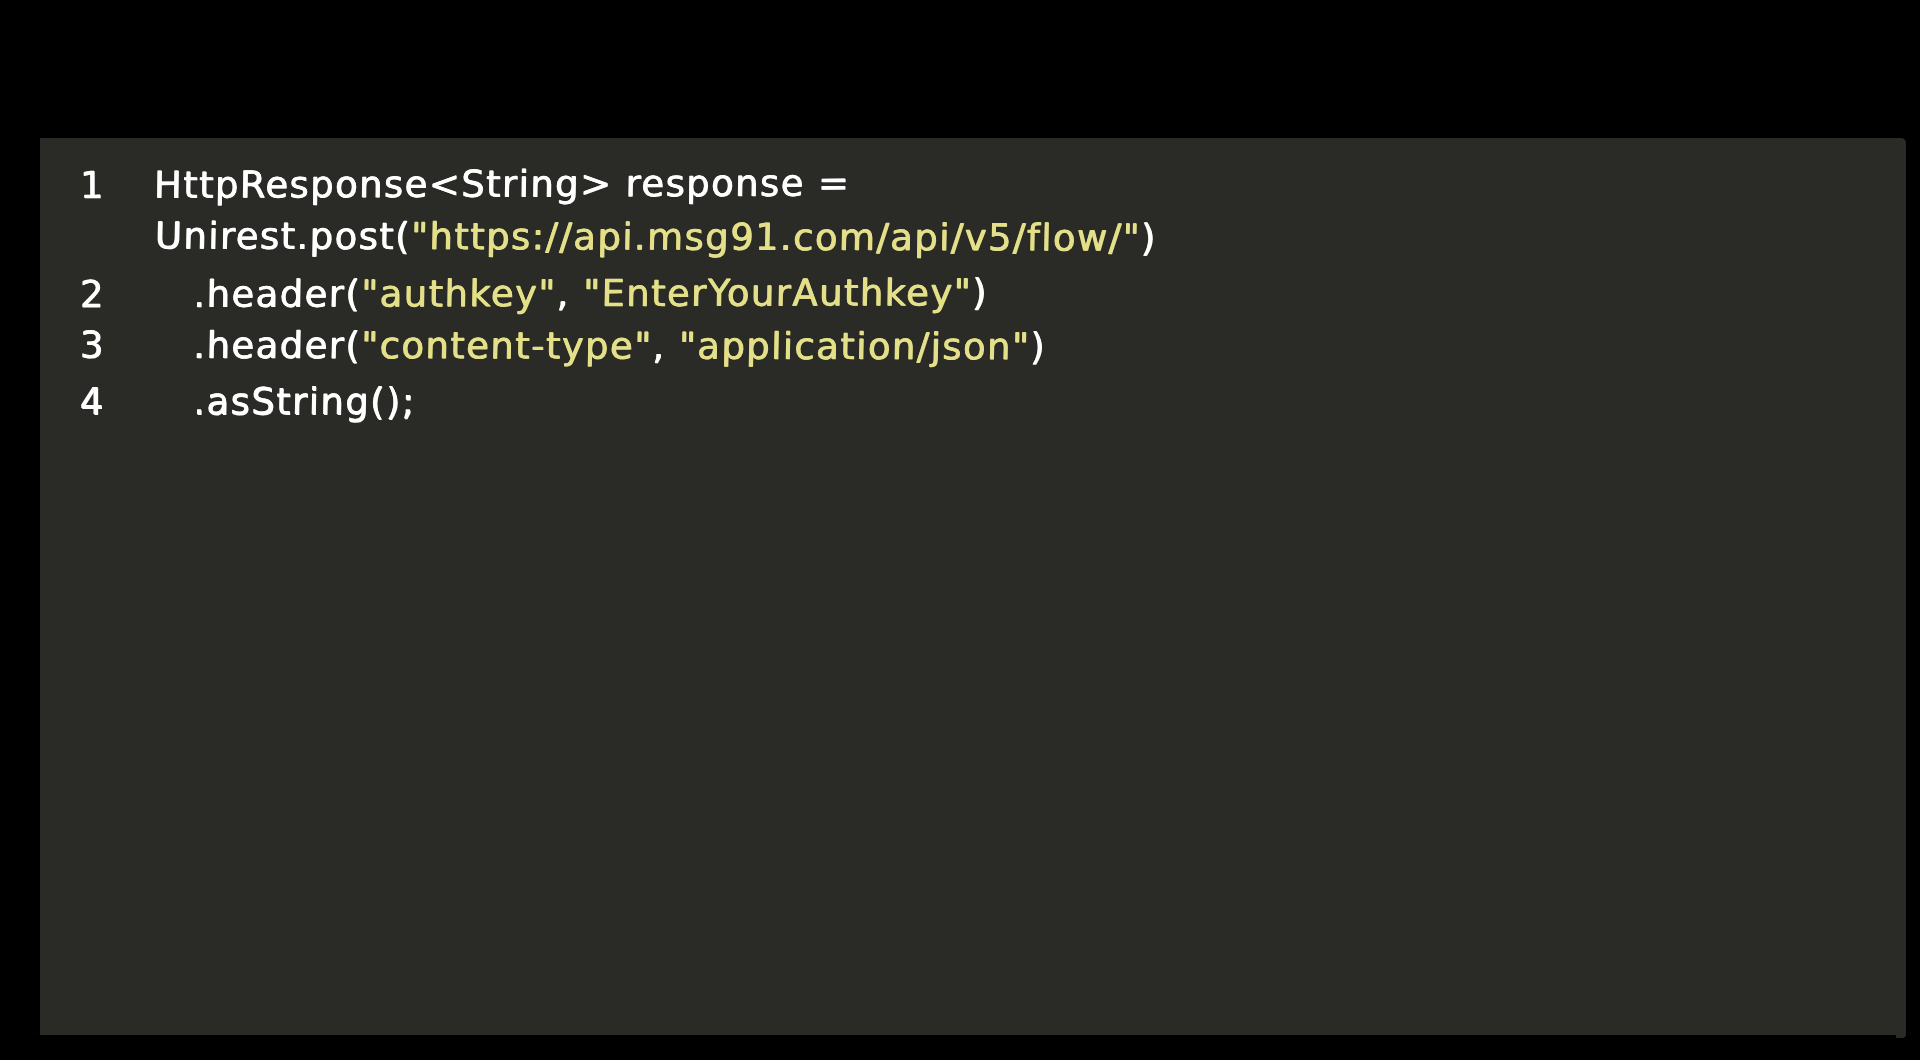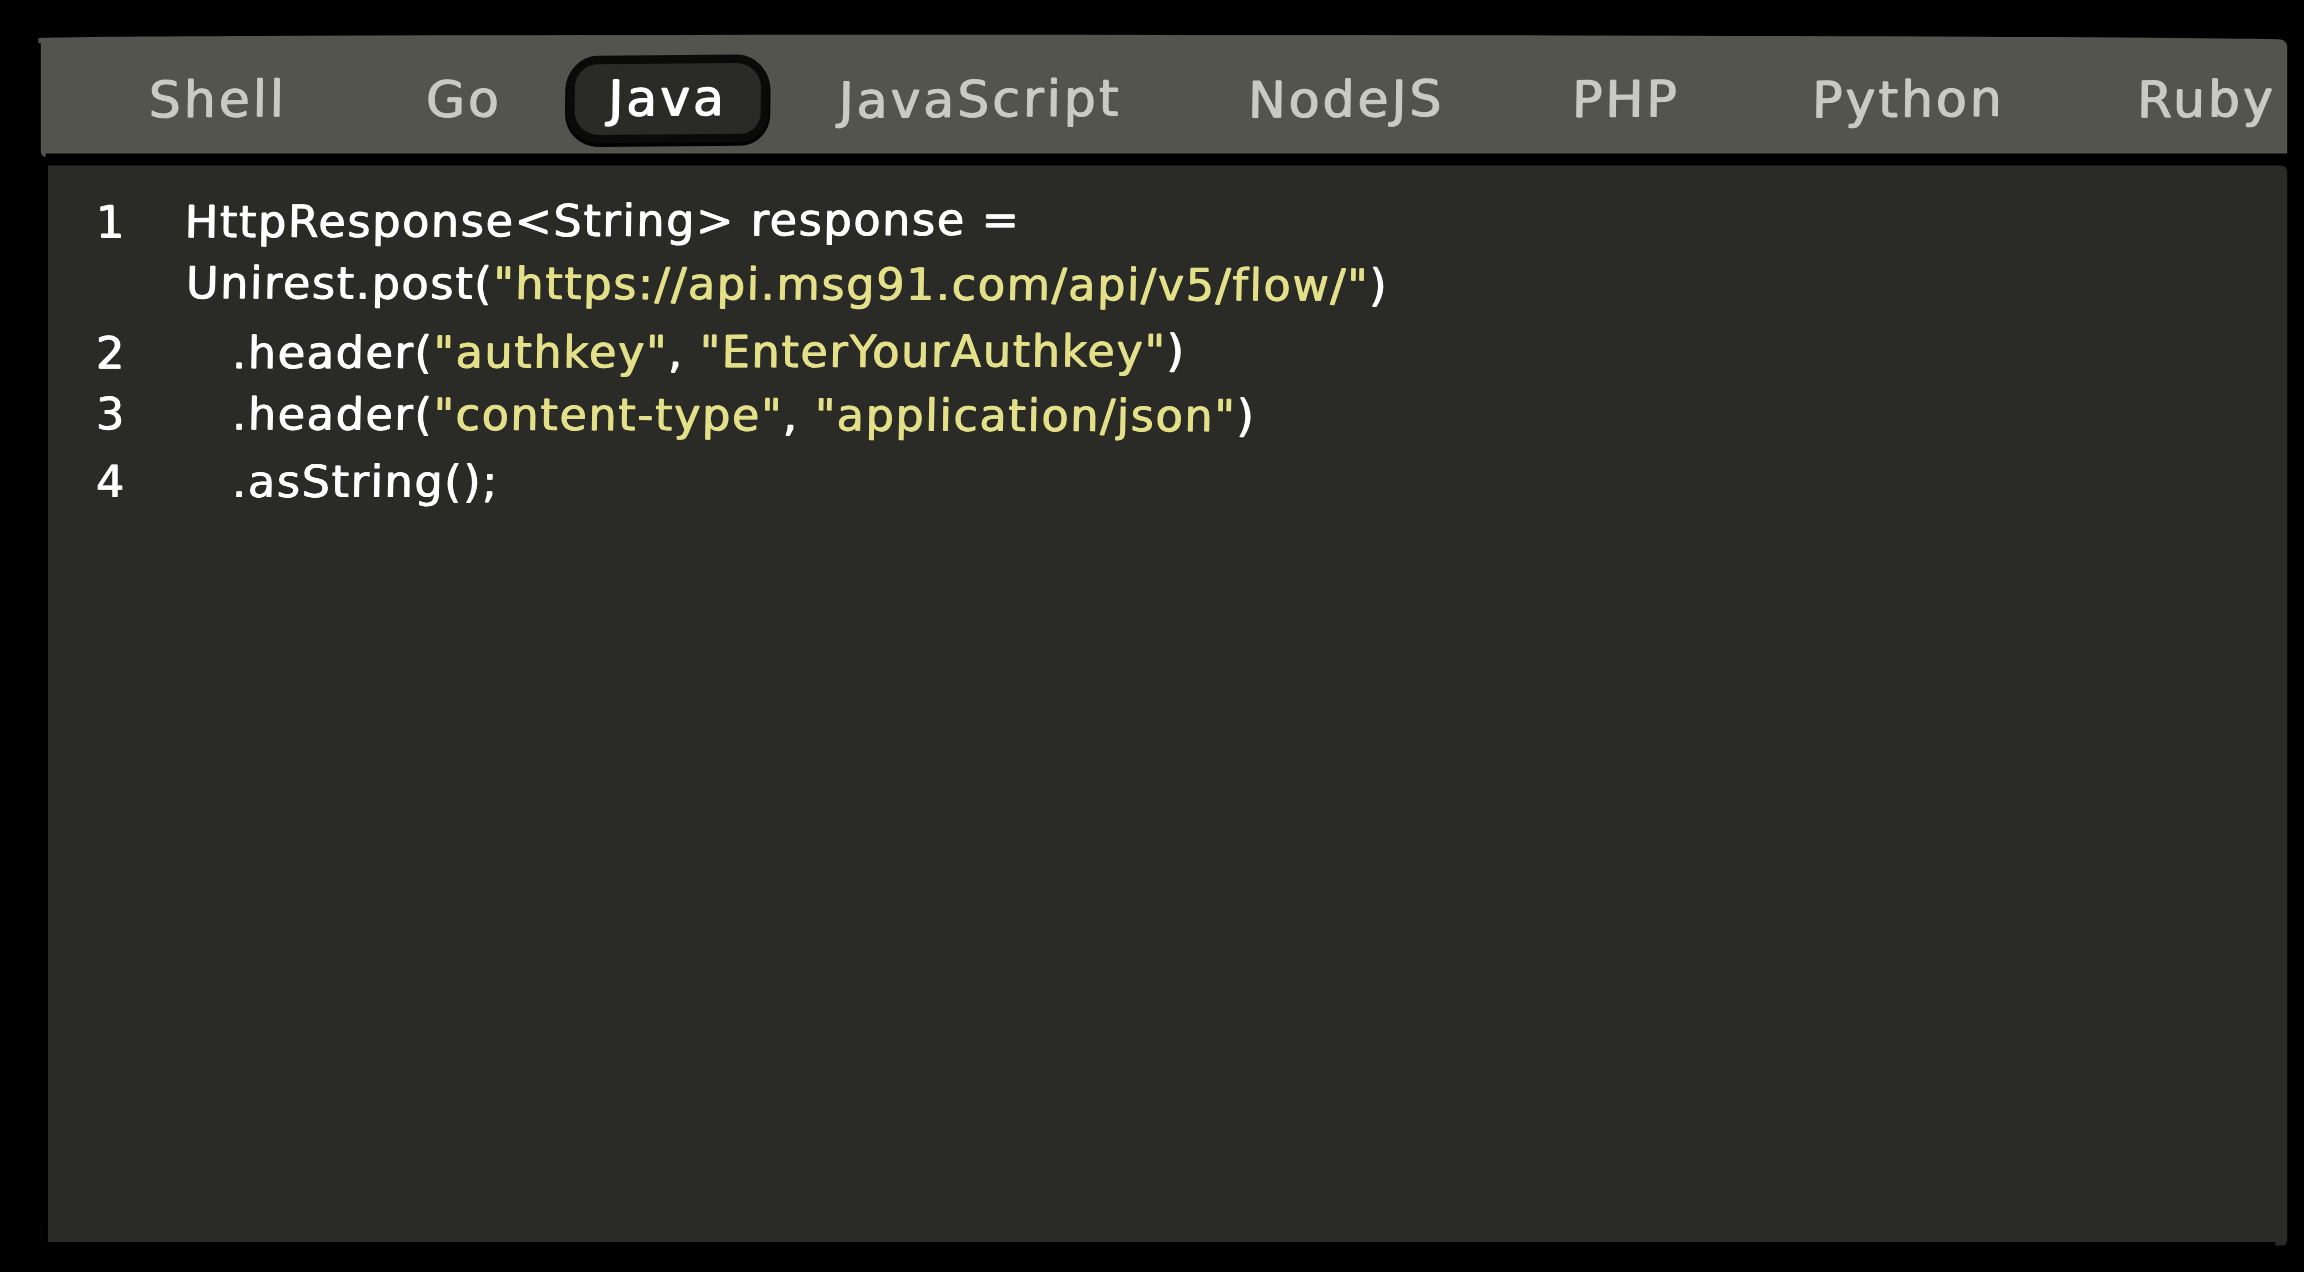--- a/index.html
+++ b/index.html
@@ -183,32 +183,20 @@
     color: #e4e08a;
     text-shadow: 0.5px 0.5px 0 #e4e08a, -0.4px 0.3px 0 #dcd880;
   }
 </style>
 </head>
 <body>
 
 <div id="root">
   <div class="frame">
 
-    <div class="tabbar">
-      <div class="tabs" id="tab-list">
-          <div class="tab">Shell</div>
-          <div class="tab">Go</div>
-          <div class="tab active">Java</div>
-          <div class="tab">JavaScript</div>
-          <div class="tab">NodeJS</div>
-          <div class="tab">PHP</div>
-          <div class="tab">Python</div>
-          <div class="tab">Ruby</div>
-        </div>
-    </div>
 
     <div class="codepanel">
       <div class="codearea" id="code-area">
           <div class="codeline"><div class="gutter">1</div><div class="codetext"><span class="">HttpResponse&lt;String&gt; response =</span></div></div>
           <div class="codeline"><div class="gutter"></div><div class="codetext"><span class="">Unirest.post(</span><span class="str">"https://api.msg91.com/api/v5/flow/"</span><span class="">)</span></div></div>
           <div class="codeline"><div class="gutter">2</div><div class="codetext"><span class="">   .header(</span><span class="str">"authkey"</span><span class="">, </span><span class="str">"EnterYourAuthkey"</span><span class="">)</span></div></div>
           <div class="codeline"><div class="gutter">3</div><div class="codetext"><span class="">   .header(</span><span class="str">"content-type"</span><span class="">, </span><span class="str">"application/json"</span><span class="">)</span></div></div>
           <div class="codeline"><div class="gutter">4</div><div class="codetext"><span class="">   .asString();</span></div></div>
         </div>
     </div>

